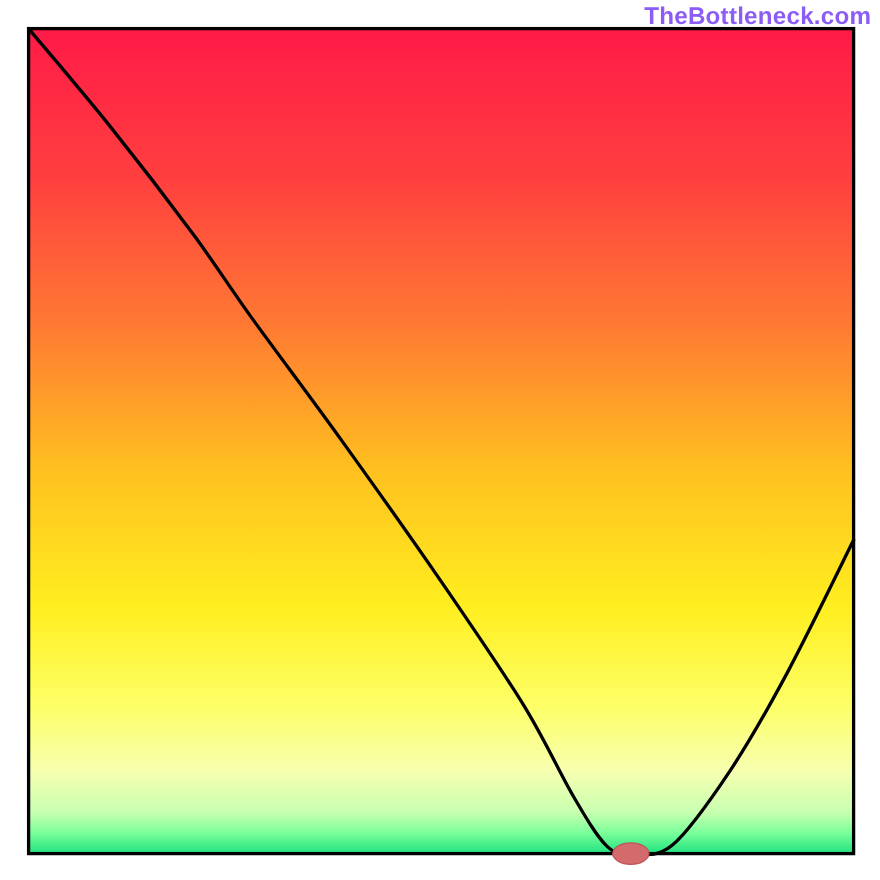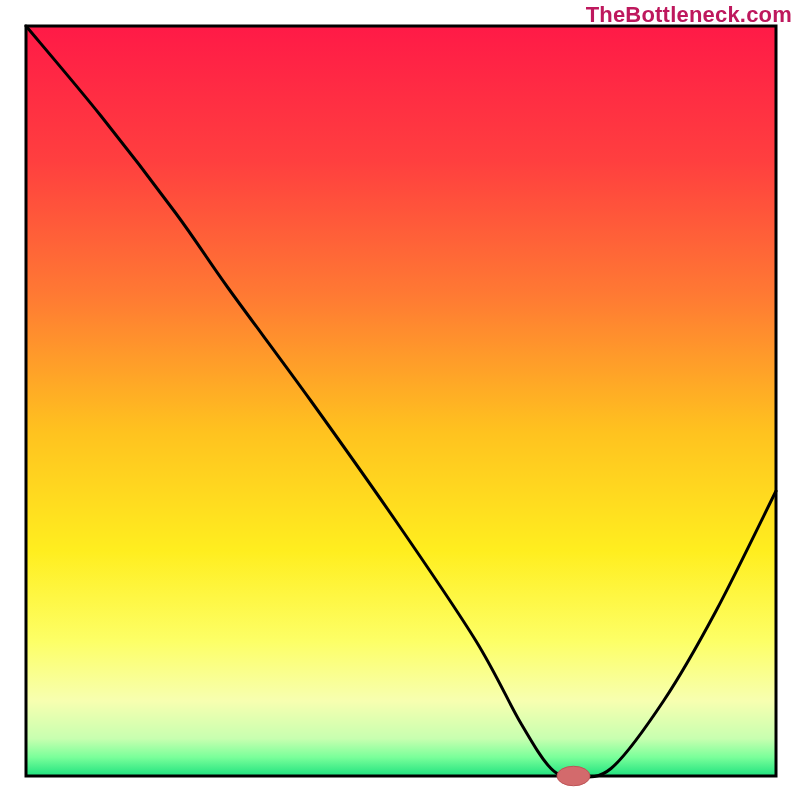--- a/index.html
+++ b/index.html
@@ -14,21 +14,21 @@
     position: relative;
     width: 800px;
     height: 800px;
   }
   .watermark {
     position: absolute;
     top: 2px;
     right: 8px;
     font-size: 22px;
     font-weight: 600;
-    color: #be185d;
+    color: #8b5cf6;
     letter-spacing: 0.2px;
   }
   svg {
     display: block;
   }
 </style>
 </head>
 <body>
 <div class="container">
 

